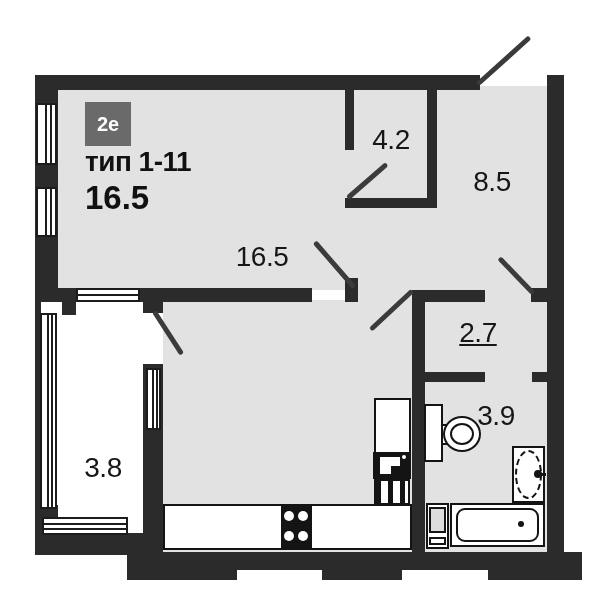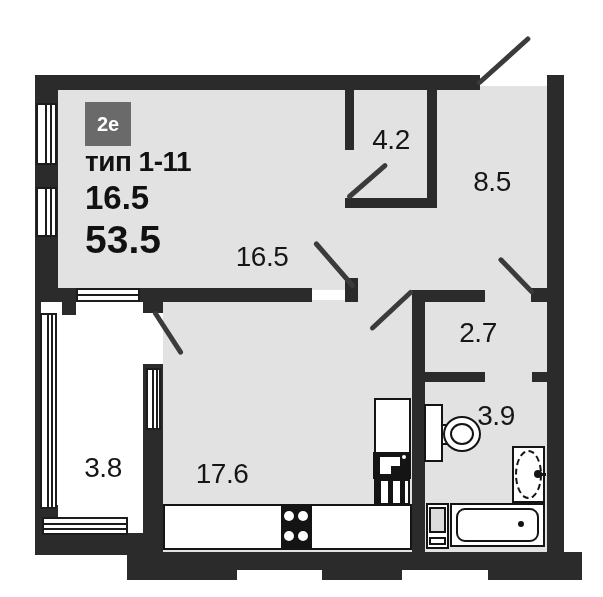--- a/index.html
+++ b/index.html
@@ -133,23 +133,21 @@
   <div class="fix" style="left:456px;top:508px;width:83px;height:34px;border-width:2px;border-radius:9px;"></div>
   <div class="dot" style="left:518px;top:521px;width:6px;height:6px;"></div>
 
   <div class="fix" style="left:426px;top:503px;width:23px;height:46px;"></div>
   <div class="fix" style="left:429px;top:507px;width:17px;height:26px;border-width:2px;background:#dcdcdc;"></div>
   <div class="fix" style="left:429px;top:537px;width:17px;height:8px;border-width:2px;"></div>
 
   <div class="badge">2е</div>
   <div class="t-type">тип 1-11</div>
   <div class="t-living">16.5</div>
-  <div class="t-total">53.5</div>
 
   <div class="label" style="left:262px;top:257px;">16.5</div>
   <div class="label" style="left:391px;top:140px;">4.2</div>
   <div class="label" style="left:492px;top:182px;">8.5</div>
-  <div class="label" style="left:478px;top:333px;">2.7</div>
+  <div class="label" style="left:478px;top:333px;text-decoration:underline;">2.7</div>
   <div class="label" style="left:496px;top:416px;">3.9</div>
   <div class="label" style="left:103px;top:468px;">3.8</div>
-  <div class="label" style="left:222px;top:474px;">17.6</div>
 
 </div>
 
 </body></html>

